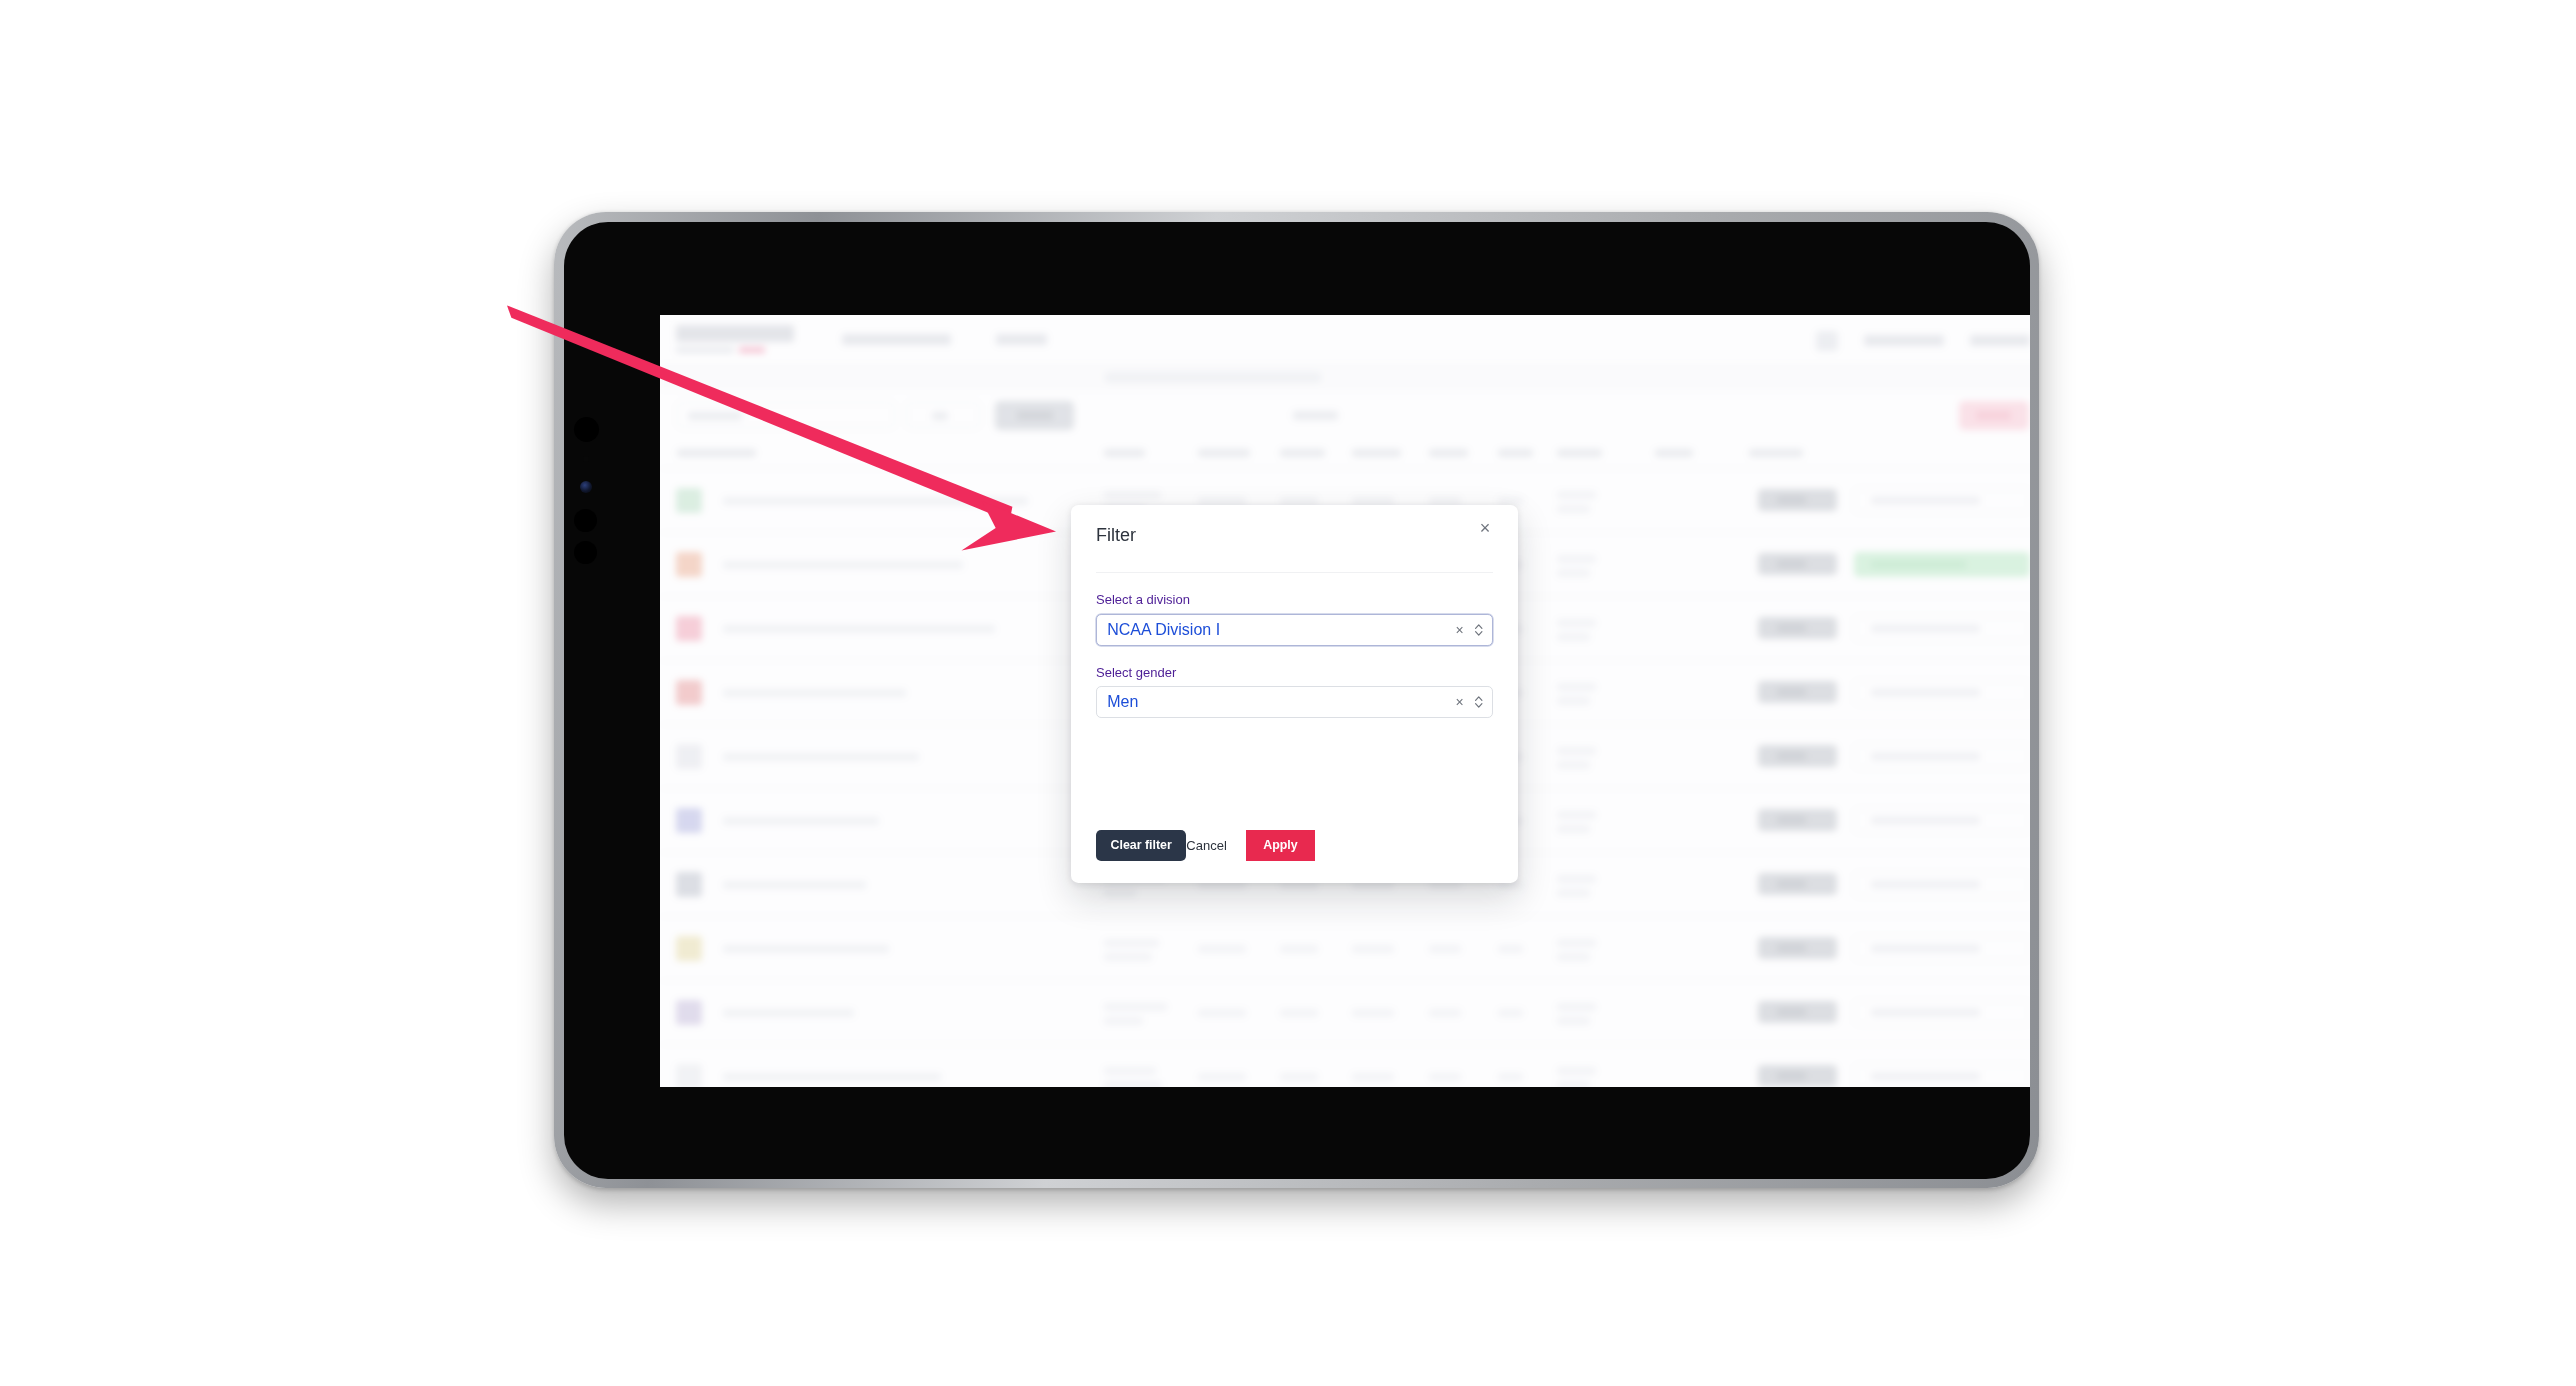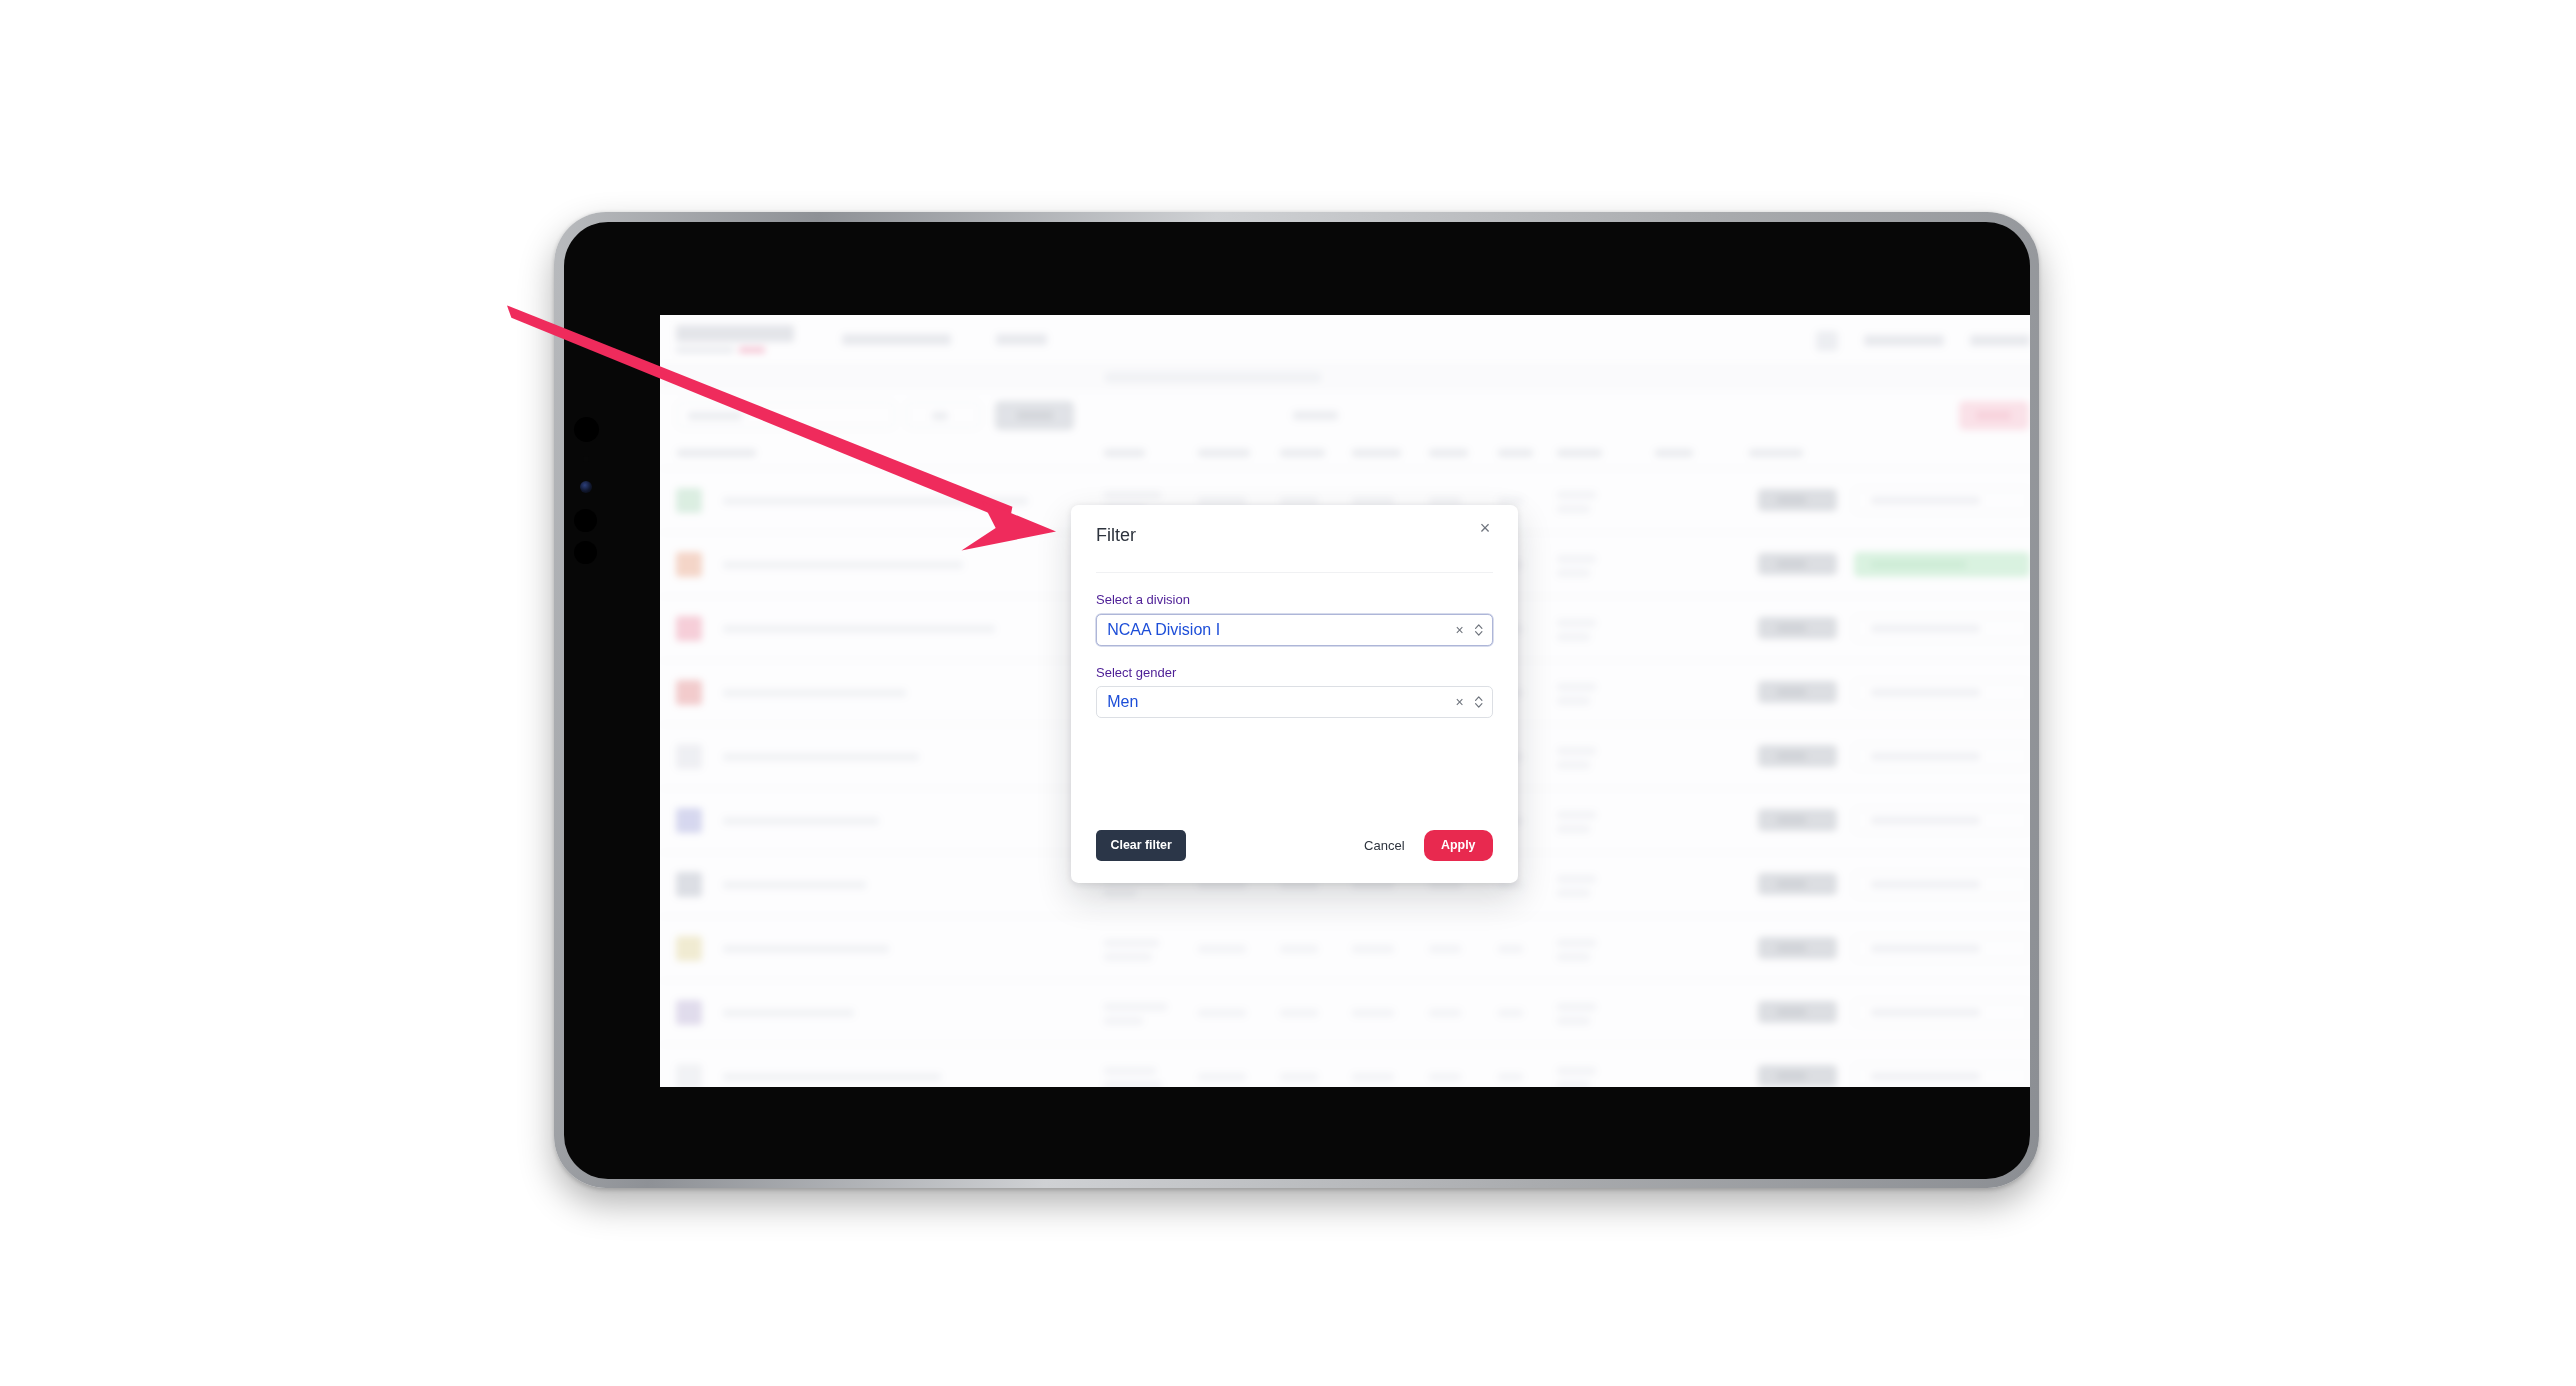--- a/index.html
+++ b/index.html
@@ -138,34 +138,34 @@
                   display:flex; align-items:center; gap:10.2px; color:#6f747d; }
   .ic-clear { font-size:14px; line-height:1; cursor:pointer; }
   .ic-updown { width:9.5px; height:16px; }
   .date-box {
     height:32px; border:0.7px solid #dcdfe4; border-radius:5.1px; background:#fff;
     display:flex; align-items:center; gap:8.7px; padding:0 10.2px;
   }
   .date-text { font-size:14px; color:#22262e; }
   #modal-foot {
     position:absolute; left:25px; right:25px; bottom:22px;
-    display:flex; align-items:center; justify-content:space-between;
+    display:flex; align-items:center; 
   }
   #btn-clear {
     background:#2b3648; color:#ffffff; border:none; border-radius:5.1px;
     padding:8.7px 14.5px; font-size:12.4px; font-weight:700; cursor:pointer;
     font-family:"Liberation Sans", sans-serif;
   }
   .foot-right { display:flex; align-items:center; gap:19px; }
   #btn-cancel {
     background:none; border:none; color:#2d333d; font-size:13px; cursor:pointer;
     font-family:"Liberation Sans", sans-serif;
   }
   #btn-apply {
-    background:#e8294f; color:#ffffff; border:none; border-radius:10px;
+    background:#e8294f; color:#ffffff; border:none; border-radius:0;
     padding:8.7px 17.5px; font-size:12.4px; font-weight:700; cursor:pointer;
     font-family:"Liberation Sans", sans-serif;
   }
 
   
   #arrow { position:absolute; left:0; top:0; width:2576px; height:1386px; pointer-events:none; }
 </style>
 </head>
 <body>
 

